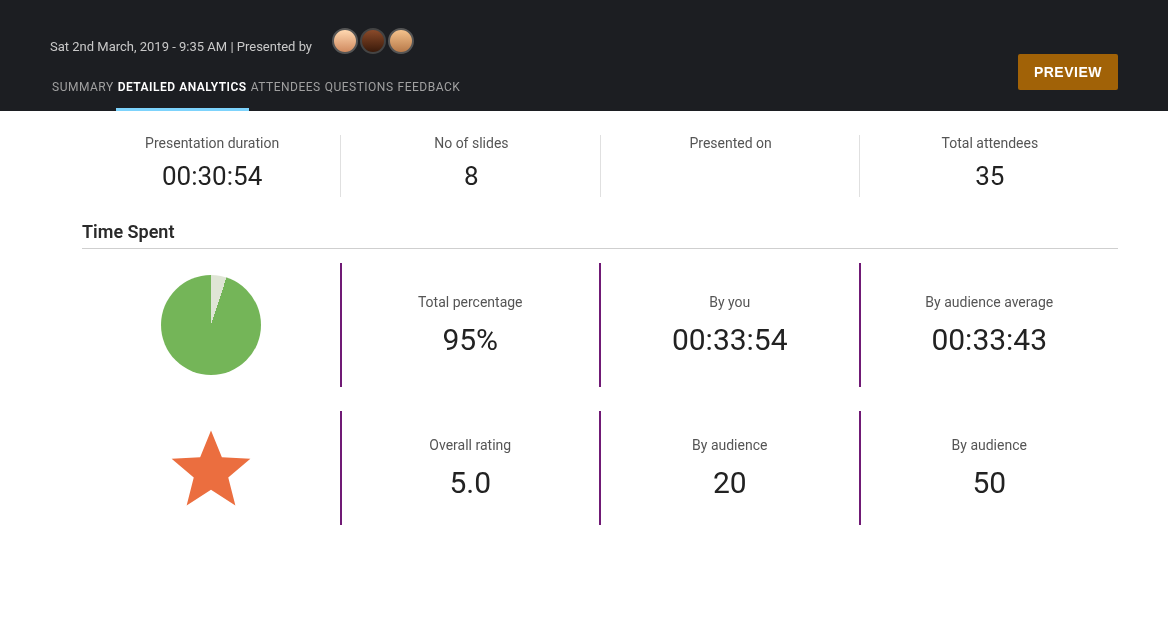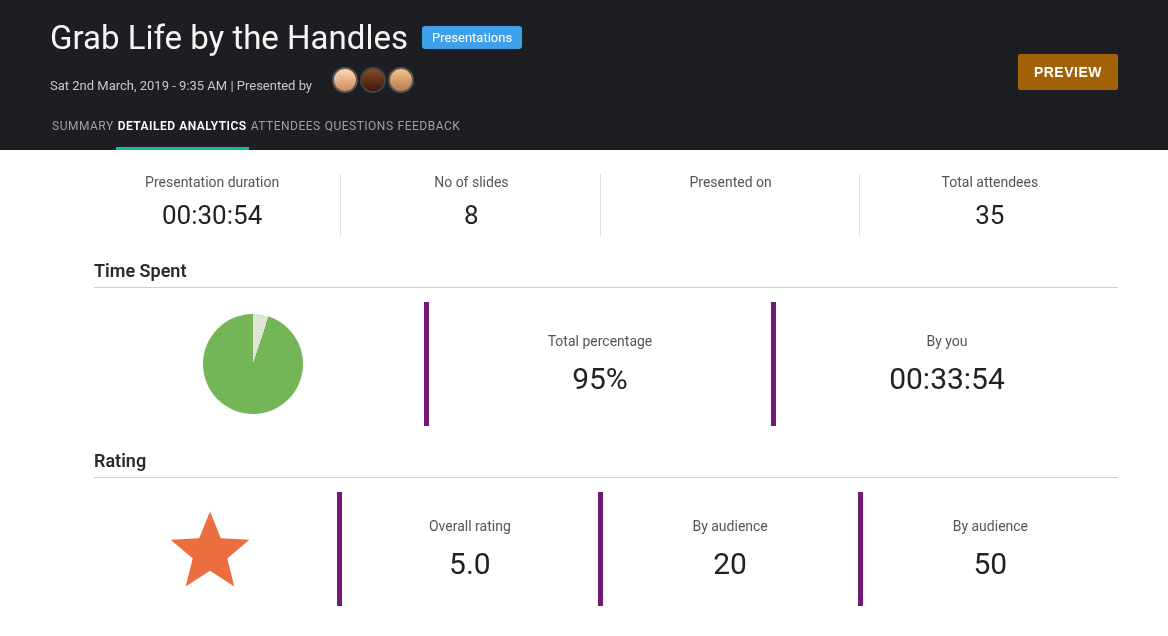--- a/index.html
+++ b/index.html
@@ -75,21 +75,21 @@
     color: #a0a0a0;
   }
   .tab {
     padding: 0 2px 14px 2px;
     cursor: pointer;
     text-transform: uppercase;
   }
   .tab.active {
     color: #fff;
     font-weight: 600;
-    border-bottom: 3px solid #14b8a6;
+    border-bottom: 3px solid #7dd3fc;
   }
   .content {
     background: #fff;
     padding: 0 50px 20px 82px;
   }
   .stats-row {
     display: flex;
     padding-top: 24px;
   }
   .stat {
@@ -111,30 +111,29 @@
   }
   .section {
     margin-top: 24px;
   }
   .section-title {
     font-size: 18px;
     font-weight: 600;
     color: #2a2a2a;
     padding-bottom: 6px;
     border-bottom: 1px solid #cfcfcf;
-    margin-left: 12px;
   }
   .section-row {
     display:flex;
     margin-top: 14px;
   }
   .section-cell {
     flex:1;
     text-align:center;
-    border-right: 5px solid #701a75;
+    border-right: 2px solid #701a75;
     padding: 12px 10px;
     display:flex;
     flex-direction:column;
     justify-content:center;
     align-items:center;
     min-height:110px;
   }
   .section-cell:last-child{ border-right:none; }
   .sc-label {
     font-size: 14px;
@@ -155,24 +154,20 @@
     width: 90px; height:90px;
     color:#eb6e3f;
   }
 </style>
 </head>
 <body>
 
 <div class="header">
   <div class="header-main">
     <div class="header-left">
-      <div class="title-row">
-        <div class="title">Grab Life by the Handles</div>
-        <span class="badge">Presentations</span>
-      </div>
       <div class="subline">
         <span>Sat 2nd March, 2019 - 9:35 AM | Presented by</span>
         <span class="avatars">
           <span class="avatar"></span>
           <span class="avatar"></span>
           <span class="avatar"></span>
         </span>
       </div>
       <div class="tabs">
         <div class="tab">SUMMARY</div>
@@ -213,25 +208,28 @@
         <div class="pie"></div>
       </div>
       <div class="section-cell">
         <div class="sc-label">Total percentage</div>
         <div class="sc-value">95%</div>
       </div>
       <div class="section-cell">
         <div class="sc-label">By you</div>
         <div class="sc-value">00:33:54</div>
       </div>
+      <div class="section-cell">
+        <div class="sc-label">By audience average</div>
+        <div class="sc-value">00:33:43</div>
+      </div>
     </div>
   </div>
 
   <div class="section">
-    <div class="section-title">Rating</div>
     <div class="section-row">
       <div class="section-cell">
         <svg class="star-icon" viewBox="0 0 24 24">
           <path fill="currentColor" d="M12 2l2.9 7.1 7.6.4-5.9 5 1.9 7.5L12 17.8 5.5 22l1.9-7.5-5.9-5 7.6-.4L12 2z"></path>
         </svg>
       </div>
       <div class="section-cell">
         <div class="sc-label">Overall rating</div>
         <div class="sc-value">5.0</div>
       </div>

